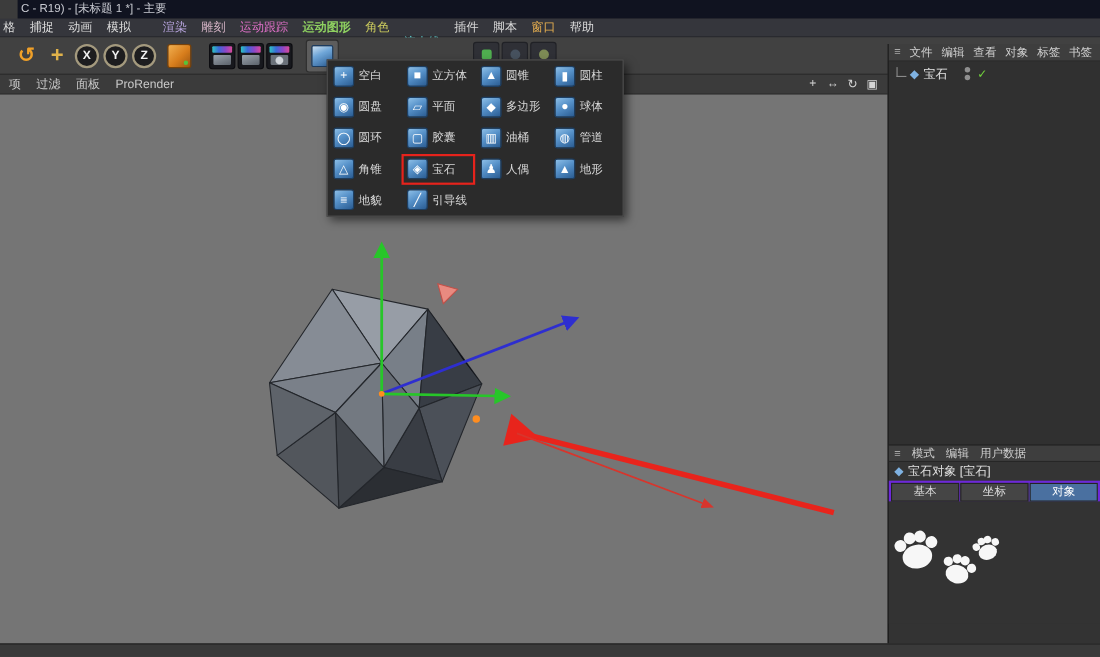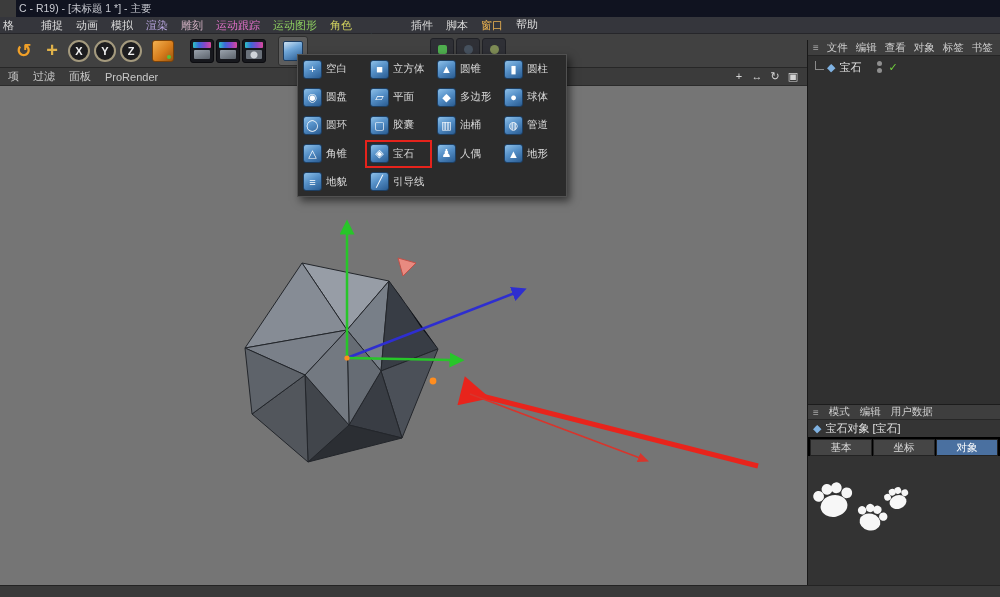--- a/index.html
+++ b/index.html
@@ -64,21 +64,21 @@
   .om-name{color:#e8e8e8;margin-left:4px}
   .om-states{display:flex;align-items:center;margin-left:16px;gap:6px}
   .vis-dots{display:flex;flex-direction:column;gap:2px}
   .vis-dots b{width:5px;height:5px;border-radius:50%;background:#8f8f8f;display:block}
   .state-check{color:#72d23c;font-size:11px;font-weight:bold}
 
   .am-menu{height:16px;background:#3e3e3e;border-top:1px solid #1c1c1c;border-bottom:1px solid #262626;
            display:flex;gap:10px;align-items:center;padding:0 5px;font-size:10.5px;color:#cfcfcf}
   .am-menu .micon{color:#a8a8a8;font-size:10px}
   .am-title{height:17px;background:#343434;display:flex;align-items:center;gap:4px;padding:0 5px;color:#e2e2e2;font-size:11px}
-  .am-tabs{height:19px;background:#000000;display:flex;gap:1px;padding:2px 2px 0 2px}
+  .am-tabs{height:19px;background:#6d28d9;display:flex;gap:1px;padding:2px 2px 0 2px}
   .am-tab{flex:1;text-align:center;line-height:15px;background:#454545;border:1px solid #232323;
           color:#dcdcdc;font-size:10.5px;cursor:pointer}
   .am-tab.active{background:#4a70a0;color:#fff}
   .am-section{height:18px;line-height:17px;background:#3b3b3b;border-top:1px solid #272727;border-bottom:1px solid #272727;
               padding-left:6px;color:#d2d2d2;font-size:11px}
   .am-props{position:relative;height:111px;background:#333;padding-top:7px}
   .prop-row{display:flex;align-items:center;height:15px;padding-left:6px}
   .anim-dot{width:7px;height:7px;border-radius:50%;border:1px solid #959595;margin-right:5px;flex:0 0 auto}
   .prop-label{color:#d2d2d2;width:38px;font-size:10.5px}
   .prop-field{width:112px;height:13px;background:#232323;border:1px solid #181818;border-top-color:#101010;
@@ -105,33 +105,33 @@
 <body>
 
 <div class="app">
 
   <div class="titlebar">
     <span>C - R19) - [未标题 1 *] - 主要</span>
   </div>
 
   <div class="menubar">
     <span style="color: rgb(220, 220, 220);">格</span>
-    <span style="color: rgb(220, 220, 220); margin-left: 14px;">捕捉</span>
+    <span style="color: rgb(220, 220, 220);">捕捉</span>
     <span style="color: rgb(220, 220, 220);">动画</span>
     <span style="color: rgb(220, 220, 220);">模拟</span>
-    <span style="color: rgb(185, 166, 224);">渲染</span>
+    <span style="color: rgb(185, 166, 224); margin-left: 16px;">渲染</span>
     <span style="color: rgb(216, 182, 200);">雕刻</span>
     <span style="color: rgb(224, 112, 200);">运动跟踪</span>
-    <span style="color: rgb(142, 208, 96);">运动图形</span>
+    <span style="color: rgb(142, 208, 96); font-weight: bold;">运动图形</span>
     <span style="color: rgb(207, 207, 94);">角色</span>
     <span style="color: rgb(94, 207, 207); margin-top: 14px;">流水线</span>
     <span style="color: rgb(220, 220, 220);">插件</span>
     <span style="color: rgb(220, 220, 220);">脚本</span>
     <span style="color: rgb(232, 176, 80);">窗口</span>
-    <span style="color: rgb(220, 220, 220); font-family: Liberation Mono, monospace;">帮助</span>
+    <span style="color: rgb(220, 220, 220);">帮助</span>
   </div>
 
   <div class="toolbar">
     <div class="tb tb-undo">↺</div>
     <div class="tb tb-move">+</div>
     <div class="tb tb-circle">X</div>
     <div class="tb tb-circle">Y</div>
     <div class="tb tb-circle">Z</div>
     <div class="tb tb-cube"></div>
     <div class="tb tb-render first"></div>

